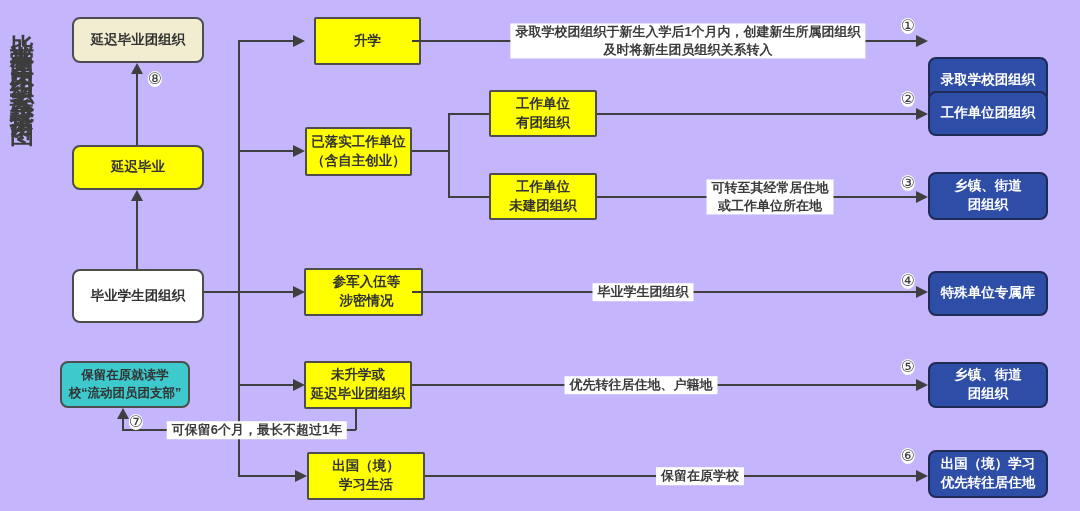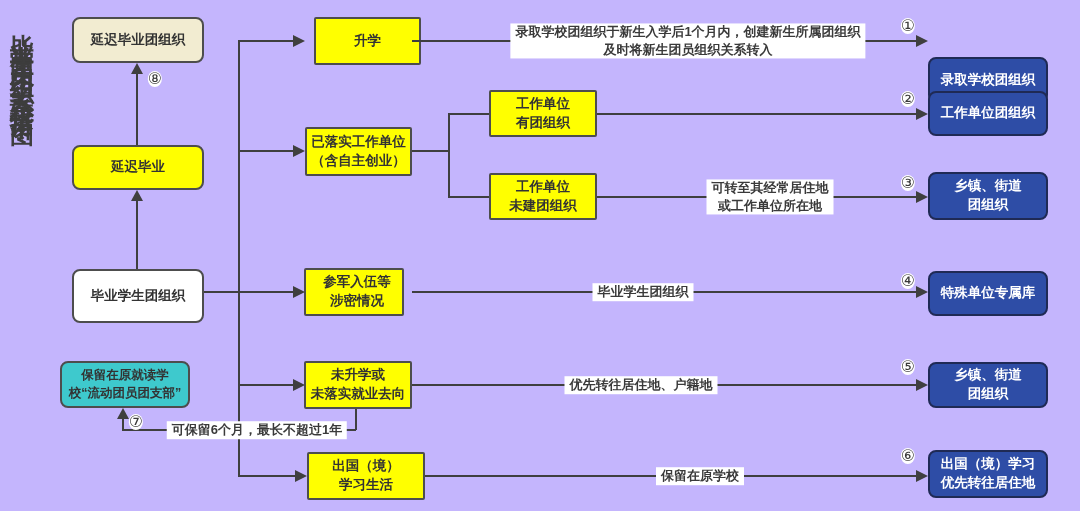--- a/index.html
+++ b/index.html
@@ -40,21 +40,21 @@
   }
   
   .p-delay-org{left:72px;top:17px;width:132px;height:46px;}
   .p-delay{left:72px;top:145px;width:132px;height:45px;}
   .p-grad{left:72px;top:269px;width:132px;height:54px;}
   .p-retain{left:60px;top:361px;width:130px;height:47px;}
   .p-enroll{left:314px;top:17px;width:107px;height:48px;}
   .p-work{left:305px;top:127px;width:107px;height:49px;}
   .p-work-has{left:489px;top:90px;width:108px;height:47px;}
   .p-work-no{left:489px;top:173px;width:108px;height:47px;}
-  .p-army{left:304px;top:268px;width:100px;height:48px;padding-left:6px;}
+  .p-army{left:304px;top:268px;width:119px;height:48px;padding-left:6px;}
   .p-nojob{left:304px;top:361px;width:108px;height:48px;}
   .p-abroad{left:307px;top:452px;width:118px;height:48px;}
   .p-t1{left:928px;top:17px;width:120px;height:46px;margin-top:40px;}
   .p-t2{left:928px;top:91px;width:120px;height:45px;}
   .p-t3{left:928px;top:172px;width:120px;height:48px;}
   .p-t4{left:928px;top:271px;width:120px;height:45px;}
   .p-t5{left:928px;top:362px;width:120px;height:46px;}
   .p-t6{left:928px;top:450px;width:120px;height:48px;}
 </style>
 </head>
@@ -73,21 +73,21 @@
   <div class="node yellow sq p-enroll">升学</div>
   <div class="node yellow sq p-work">已落实工作单位
 （含自主创业）</div>
   <div class="node yellow sq p-work-has">工作单位
 有团组织</div>
   <div class="node yellow sq p-work-no">工作单位
 未建团组织</div>
   <div class="node yellow sq p-army">参军入伍等
 涉密情况</div>
   <div class="node yellow sq p-nojob">未升学或
-未落实就业去向</div>
+延迟毕业团组织</div>
   <div class="node yellow sq p-abroad">出国（境）
 学习生活</div>
 
   <div class="node blue p-t1">录取学校团组织</div>
   <div class="node blue p-t2">工作单位团组织</div>
   <div class="node blue p-t3">乡镇、街道
 团组织</div>
   <div class="node blue p-t4">特殊单位专属库</div>
   <div class="node blue p-t5">乡镇、街道
 团组织</div>

